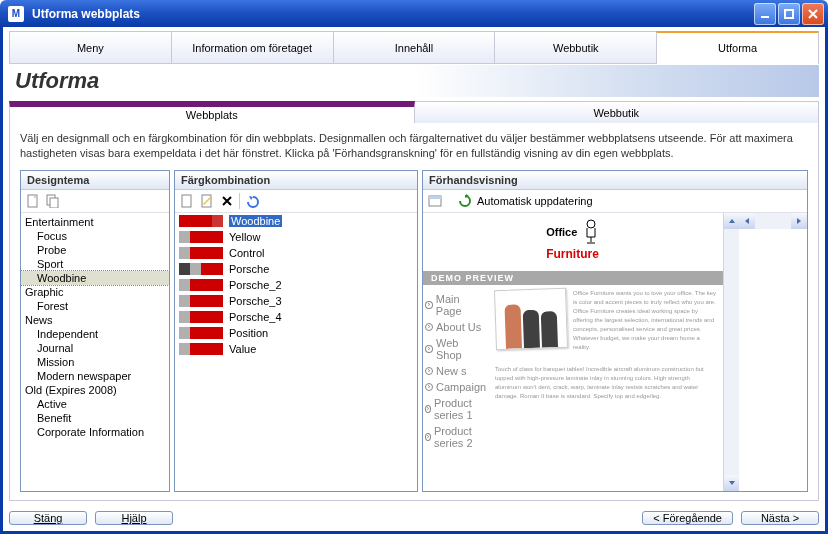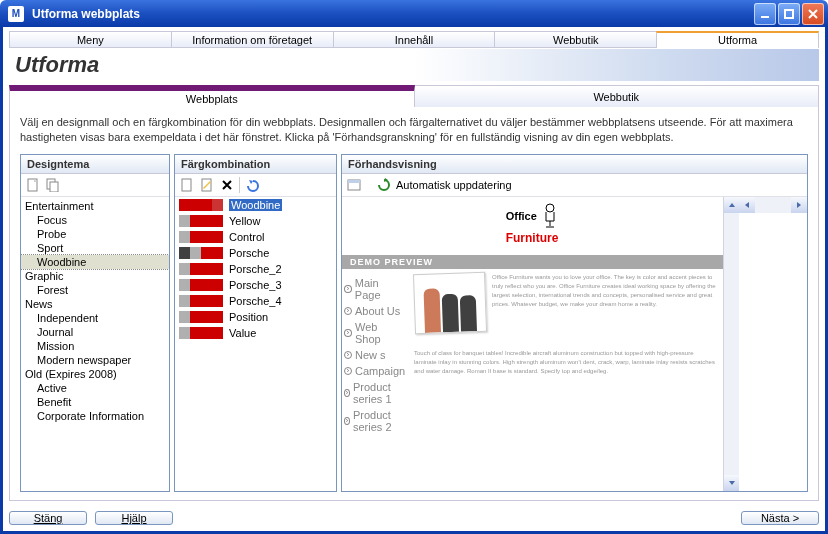--- a/index.html
+++ b/index.html
@@ -8,21 +8,21 @@
 .titlebar { height: 27px; background: linear-gradient(to bottom, #3a74e0 0%, #1b4fc0 50%, #0a3aa8 100%); border-radius: 6px 6px 0 0; display: flex; align-items: center; padding: 0 4px; }
 .titlebar .icon { width: 16px; height: 16px; background: #fff; border-radius: 2px; margin: 0 4px; display: flex; align-items: center; justify-content: center; color: #1b4fc0; font-weight: bold; font-size: 10px; }
 .titlebar .title { color: #fff; font-weight: bold; flex: 1; margin-left: 4px; font-size: 12px; }
 .winbtn { width: 22px; height: 22px; margin-left: 2px; border-radius: 3px; display: flex; align-items: center; justify-content: center; box-shadow: inset 0 0 0 1px rgba(255,255,255,0.6); }
 .winbtn.min, .winbtn.max { background: linear-gradient(to bottom, #7eaef7, #3a74e0); }
 .winbtn.close { background: linear-gradient(to bottom, #f07a5a, #d64a1f); }
 .winbtn svg { width: 12px; height: 12px; }
 
 .window-body { border: 3px solid #0a3aa8; border-top: none; height: 507px; background: #fff; padding: 4px 6px 6px 6px; display: flex; flex-direction: column; }
 
-.top-tabs { display: flex; height: 17px; border-bottom: 1px solid #c8c8d8; }
+.top-tabs { display: flex; height: 33px; border-bottom: 1px solid #c8c8d8; }
 .top-tab { flex: 1; border: 1px solid #c8c8d8; border-bottom: none; background: linear-gradient(to bottom, #fff, #e8ecf8); display: flex; align-items: center; justify-content: center; margin-left: -1px; cursor: pointer; }
 .top-tab:first-child { margin-left: 0; }
 .top-tab.active { background: #fff; border-top: 2px solid #f0a030; position: relative; }
 .top-tab.active::after { content: ''; position: absolute; bottom: -1px; left: 0; right: 0; height: 1px; background: #fff; }
 
 .heading-bar { height: 32px; background: linear-gradient(to right, #fff 0%, #fff 50%, #d0dcf0 80%, #b8c8e8 100%); display: flex; align-items: center; margin-top: 1px; }
 .heading-bar h1 { font-size: 22px; font-weight: bold; color: #333; padding-left: 6px; font-style: italic; }
 
 .sub-tabs { display: flex; margin-top: 4px; height: 22px; }
 .sub-tab { flex: 1; border: 1px solid #c8c8d8; border-bottom: none; background: linear-gradient(to bottom, #fff, #e8ecf8); display: flex; align-items: center; justify-content: center; margin-left: -1px; cursor: pointer; }
@@ -164,21 +164,21 @@
               <div class="tree-item">Mission</div>
               <div class="tree-item">Modern newspaper</div>
               <div class="tree-group">Old (Expires 2008)</div>
               <div class="tree-item">Active</div>
               <div class="tree-item">Benefit</div>
               <div class="tree-item">Corporate Information</div>
             </div>
         </div>
       </div>
 
-      <div class="col" style="width:163px">
+      <div class="col" style="width:244px">
         <div class="col-header">Färgkombination</div>
         <div class="col-toolbar">
           <span class="tb-icon">
               <svg width="14" height="14" viewBox="0 0 14 14">
                 <rect x="2" y="1" width="9" height="12" fill="#fff" stroke="#888"></rect>
               </svg>
             </span>
           <span class="tb-icon">
               <svg width="14" height="14" viewBox="0 0 14 14">
                 <rect x="2" y="1" width="9" height="12" fill="#fff" stroke="#888"></rect>
@@ -396,17 +396,20 @@
 
   <div class="footer-btns">
     <div class="btn">
         <span><u>Stäng</u></span>
       </div>
     <div class="btn">
         <span><u>Hjälp</u></span>
       </div>
     <div class="footer-spacer"></div>
     <div class="btn">
+        <span>&lt; Föregående</span>
+      </div>
+    <div class="btn">
         <span>Nästa &gt;</span>
       </div>
   </div>
 
 </div>
 
 </body></html>

